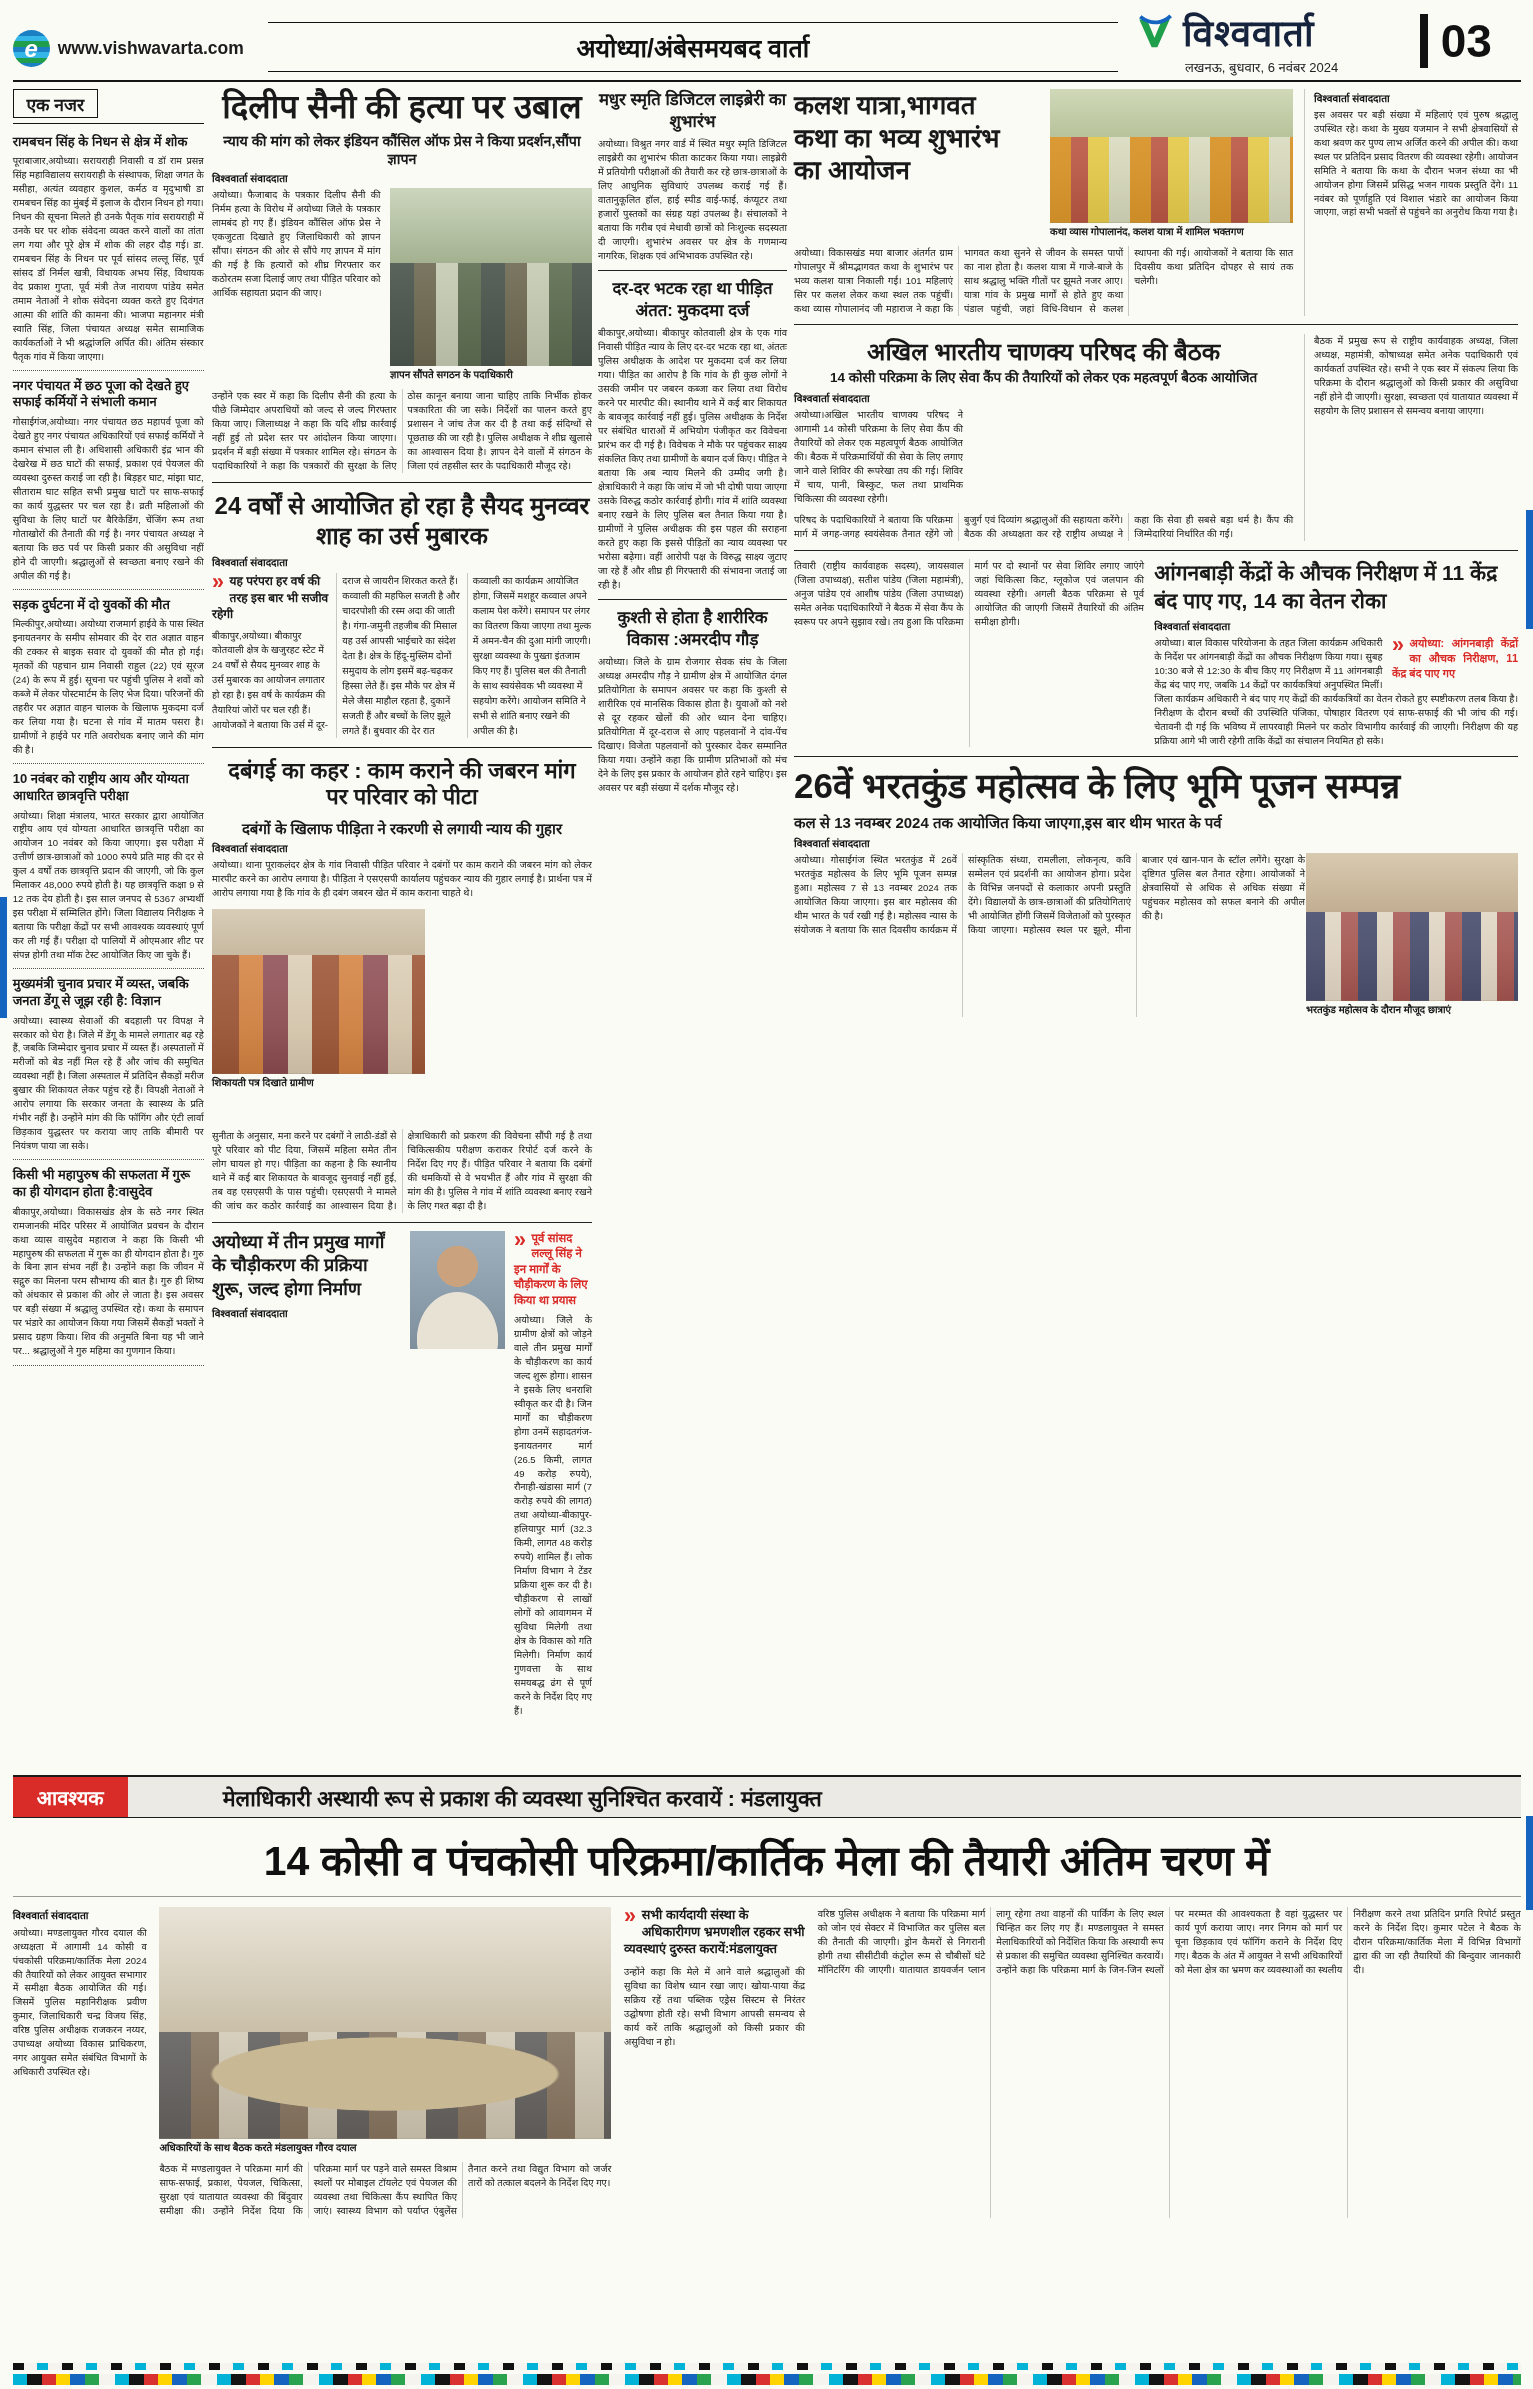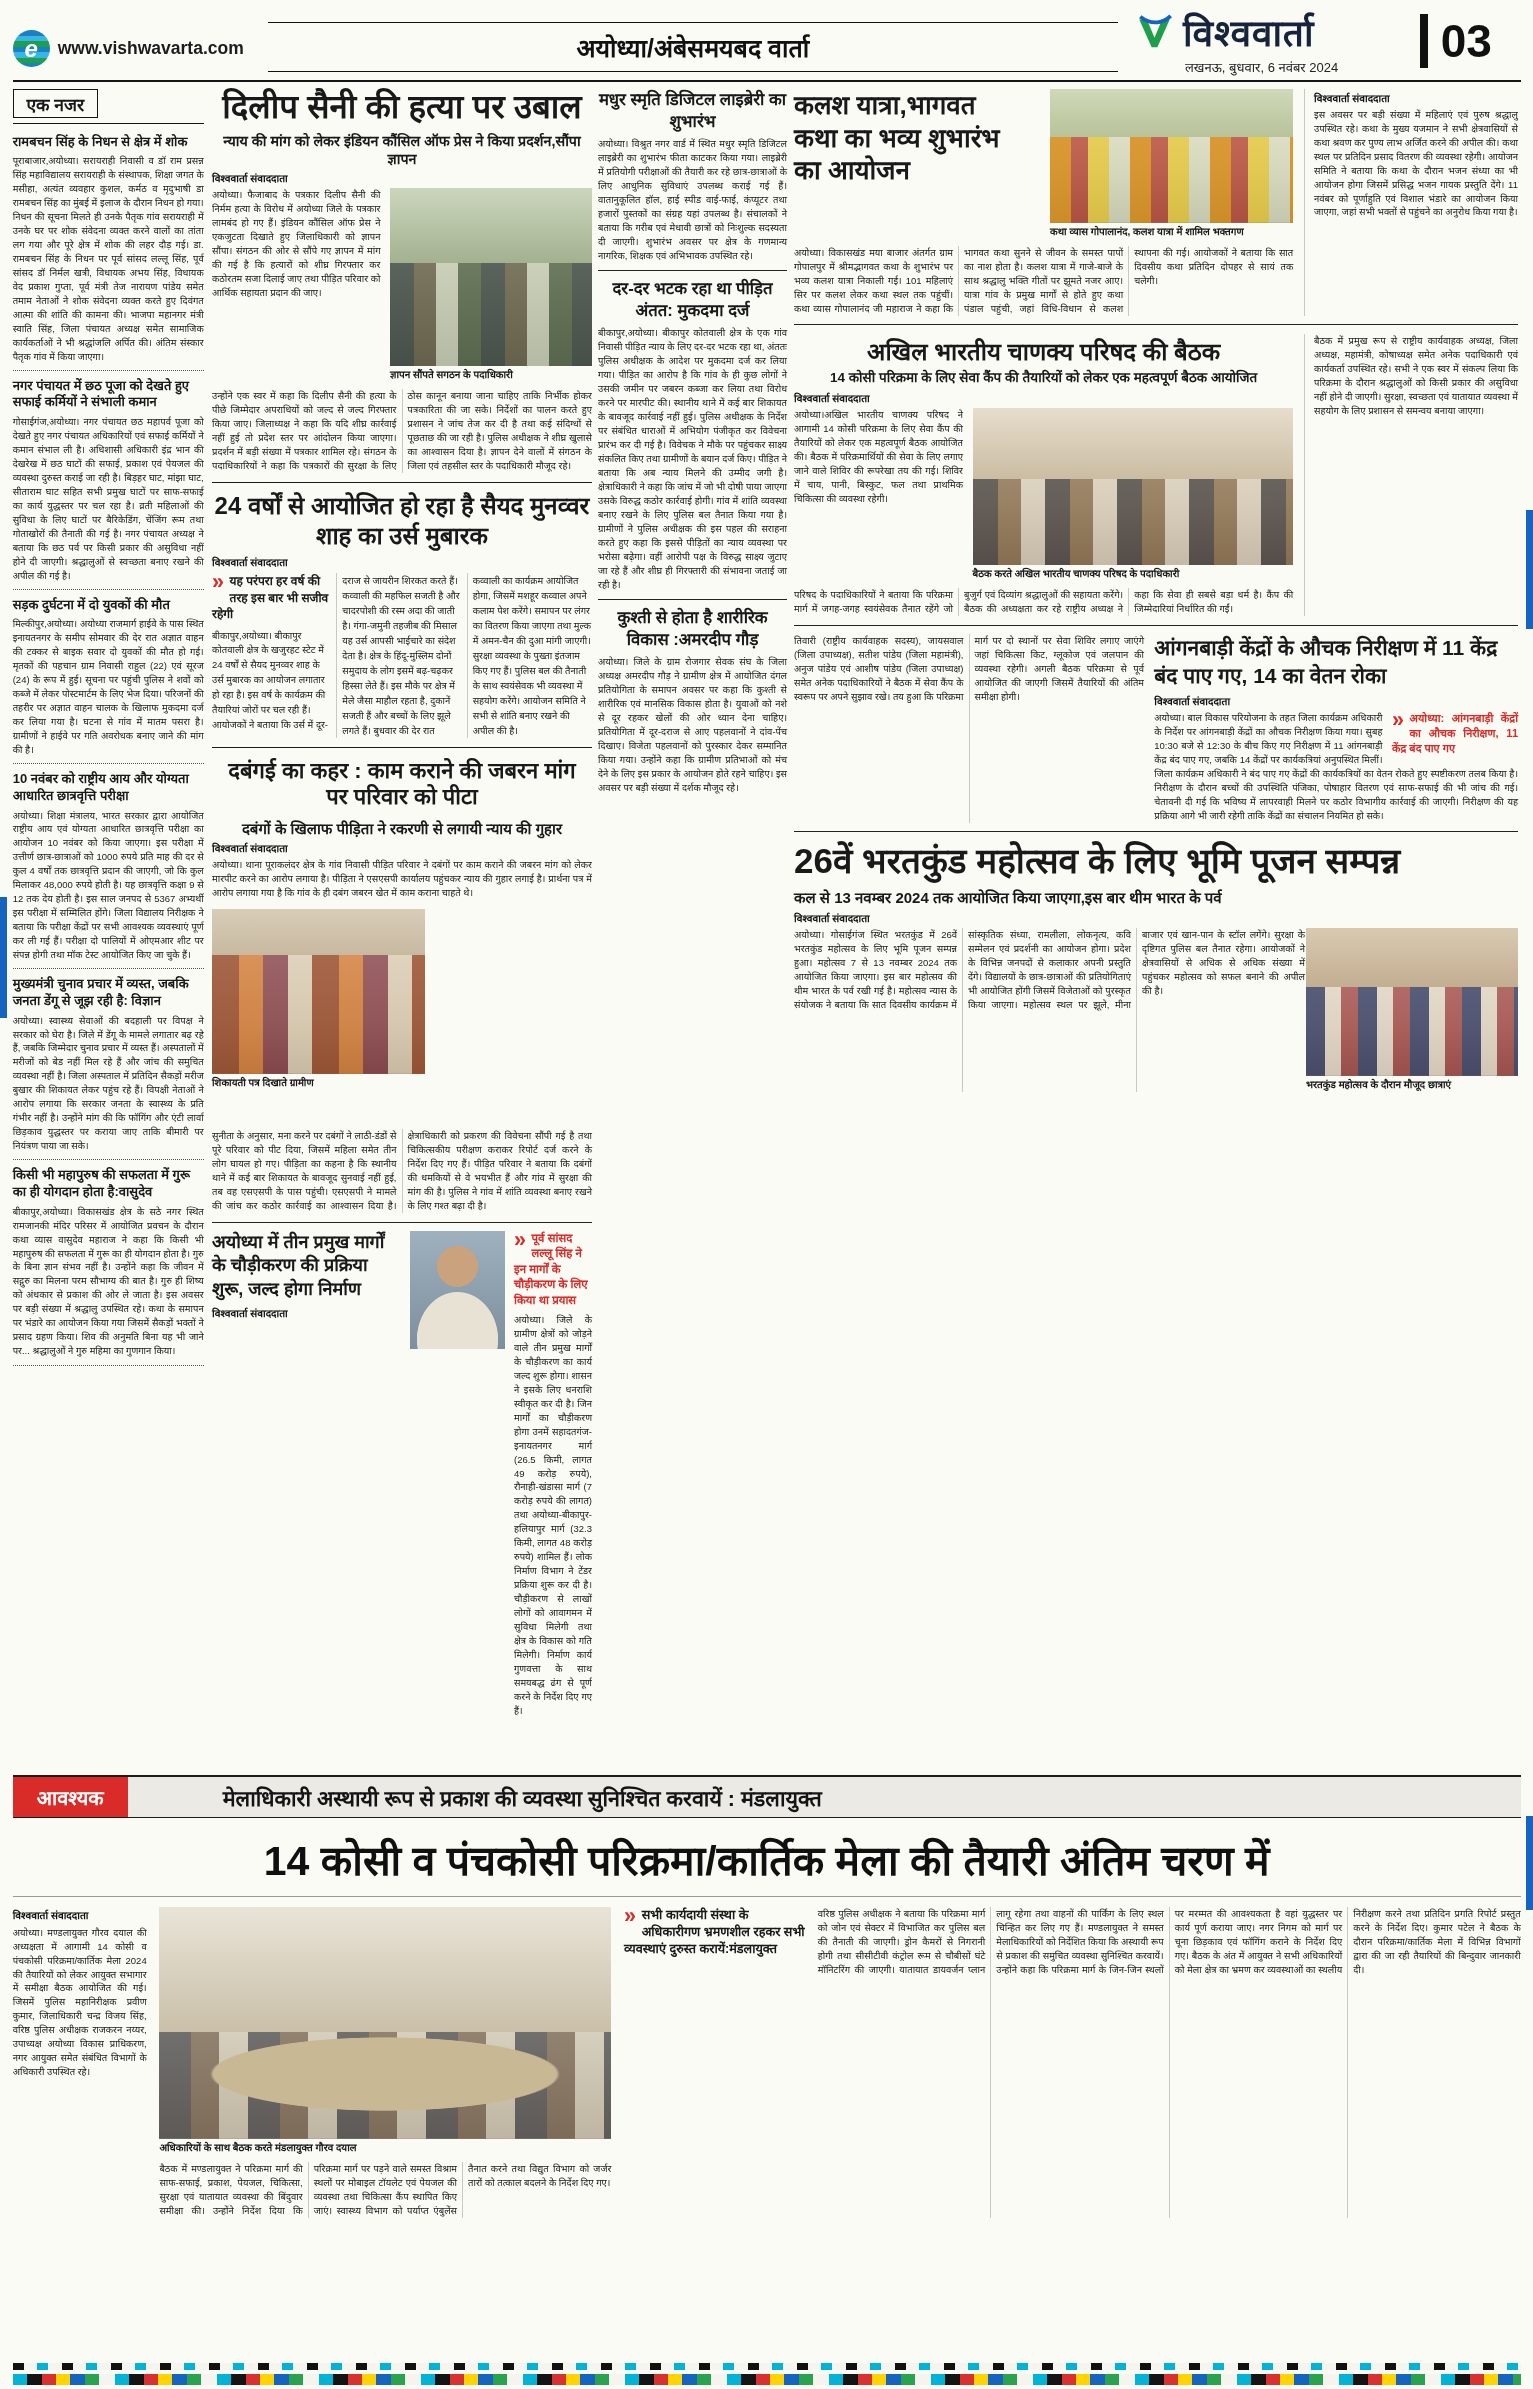--- a/index.html
+++ b/index.html
@@ -288,24 +288,20 @@
       </div>
     </article>
 
     <article class="chanakya">
       <div class="chan-main">
         <h2>अखिल भारतीय चाणक्य परिषद की बैठक</h2>
         <h3 class="chan-sub">14 कोसी परिक्रमा के लिए सेवा कैंप की तैयारियों को लेकर एक महत्वपूर्ण बैठक आयोजित</h3>
         <div class="byline">विश्ववार्ता संवाददाता</div>
         <div class="chan-row">
           <p class="body">अयोध्या।अखिल भारतीय चाणक्य परिषद ने आगामी 14 कोसी परिक्रमा के लिए सेवा कैंप की तैयारियों को लेकर एक महत्वपूर्ण बैठक आयोजित की। बैठक में परिक्रमार्थियों की सेवा के लिए लगाए जाने वाले शिविर की रूपरेखा तय की गई। शिविर में चाय, पानी, बिस्कुट, फल तथा प्राथमिक चिकित्सा की व्यवस्था रहेगी।</p>
-          <figure class="fig-chan">
-            <div class="photo ph-chan"></div>
-            <figcaption class="caption">बैठक करते अखिल भारतीय चाणक्य परिषद के पदाधिकारी</figcaption>
-          </figure>
         </div>
         <div class="body cols3 chan-mid">परिषद के पदाधिकारियों ने बताया कि परिक्रमा मार्ग में जगह-जगह स्वयंसेवक तैनात रहेंगे जो बुजुर्ग एवं दिव्यांग श्रद्धालुओं की सहायता करेंगे। बैठक की अध्यक्षता कर रहे राष्ट्रीय अध्यक्ष ने कहा कि सेवा ही सबसे बड़ा धर्म है। कैंप की जिम्मेदारियां निर्धारित की गईं।</div>
       </div>
       <div class="side-col">
         <p class="body">बैठक में प्रमुख रूप से राष्ट्रीय कार्यवाहक अध्यक्ष, जिला अध्यक्ष, महामंत्री, कोषाध्यक्ष समेत अनेक पदाधिकारी एवं कार्यकर्ता उपस्थित रहे। सभी ने एक स्वर में संकल्प लिया कि परिक्रमा के दौरान श्रद्धालुओं को किसी प्रकार की असुविधा नहीं होने दी जाएगी। सुरक्षा, स्वच्छता एवं यातायात व्यवस्था में सहयोग के लिए प्रशासन से समन्वय बनाया जाएगा।</p>
       </div>
     </article>
 
     <div class="angan">
       <div class="angan-cont body cols2">तिवारी (राष्ट्रीय कार्यवाहक सदस्य), जायसवाल (जिला उपाध्यक्ष), सतीश पांडेय (जिला महामंत्री), अनुज पांडेय एवं आशीष पांडेय (जिला उपाध्यक्ष) समेत अनेक पदाधिकारियों ने बैठक में सेवा कैंप के स्वरूप पर अपने सुझाव रखे। तय हुआ कि परिक्रमा मार्ग पर दो स्थानों पर सेवा शिविर लगाए जाएंगे जहां चिकित्सा किट, ग्लूकोज एवं जलपान की व्यवस्था रहेगी। अगली बैठक परिक्रमा से पूर्व आयोजित की जाएगी जिसमें तैयारियों की अंतिम समीक्षा होगी।</div>
@@ -352,20 +348,21 @@
           <div class="photo ph-mela"></div>
           <figcaption class="caption">अधिकारियों के साथ बैठक करते मंडलायुक्त गौरव दयाल</figcaption>
         </figure>
         <div class="body cols3 mela-below">बैठक में मण्डलायुक्त ने परिक्रमा मार्ग की साफ-सफाई, प्रकाश, पेयजल, चिकित्सा, सुरक्षा एवं यातायात व्यवस्था की बिंदुवार समीक्षा की। उन्होंने निर्देश दिया कि परिक्रमा मार्ग पर पड़ने वाले समस्त विश्राम स्थलों पर मोबाइल टॉयलेट एवं पेयजल की व्यवस्था तथा चिकित्सा कैंप स्थापित किए जाएं। स्वास्थ्य विभाग को पर्याप्त एंबुलेंस तैनात करने तथा विद्युत विभाग को जर्जर तारों को तत्काल बदलने के निर्देश दिए गए।</div>
       </div>
       <div class="mela-pull">
         <div class="pullquote">
           <span class="pq-mark">»</span>
           <span>सभी कार्यदायी संस्था के अधिकारीगण भ्रमणशील रहकर सभी व्यवस्थाएं दुरुस्त करायें:मंडलायुक्त</span>
         </div>
+        <p class="body">उन्होंने कहा कि मेले में आने वाले श्रद्धालुओं की सुविधा का विशेष ध्यान रखा जाए। खोया-पाया केंद्र सक्रिय रहें तथा पब्लिक एड्रेस सिस्टम से निरंतर उद्घोषणा होती रहे। सभी विभाग आपसी समन्वय से कार्य करें ताकि श्रद्धालुओं को किसी प्रकार की असुविधा न हो।</p>
       </div>
       <div class="body cols4 mela-right">वरिष्ठ पुलिस अधीक्षक ने बताया कि परिक्रमा मार्ग को जोन एवं सेक्टर में विभाजित कर पुलिस बल की तैनाती की जाएगी। ड्रोन कैमरों से निगरानी होगी तथा सीसीटीवी कंट्रोल रूम से चौबीसों घंटे मॉनिटरिंग की जाएगी। यातायात डायवर्जन प्लान लागू रहेगा तथा वाहनों की पार्किंग के लिए स्थल चिन्हित कर लिए गए हैं। मण्डलायुक्त ने समस्त मेलाधिकारियों को निर्देशित किया कि अस्थायी रूप से प्रकाश की समुचित व्यवस्था सुनिश्चित करवायें। उन्होंने कहा कि परिक्रमा मार्ग के जिन-जिन स्थलों पर मरम्मत की आवश्यकता है वहां युद्धस्तर पर कार्य पूर्ण कराया जाए। नगर निगम को मार्ग पर चूना छिड़काव एवं फॉगिंग कराने के निर्देश दिए गए। बैठक के अंत में आयुक्त ने सभी अधिकारियों को मेला क्षेत्र का भ्रमण कर व्यवस्थाओं का स्थलीय निरीक्षण करने तथा प्रतिदिन प्रगति रिपोर्ट प्रस्तुत करने के निर्देश दिए। कुमार पटेल ने बैठक के दौरान परिक्रमा/कार्तिक मेला में विभिन्न विभागों द्वारा की जा रही तैयारियों की बिन्दुवार जानकारी दी।</div>
     </div>
   </section>
 
   <div class="strip-a"></div>
   <div class="strip-b"></div>
   <div class="edge e1"></div>
   <div class="edge e2"></div>
   <div class="edge e3"></div>

